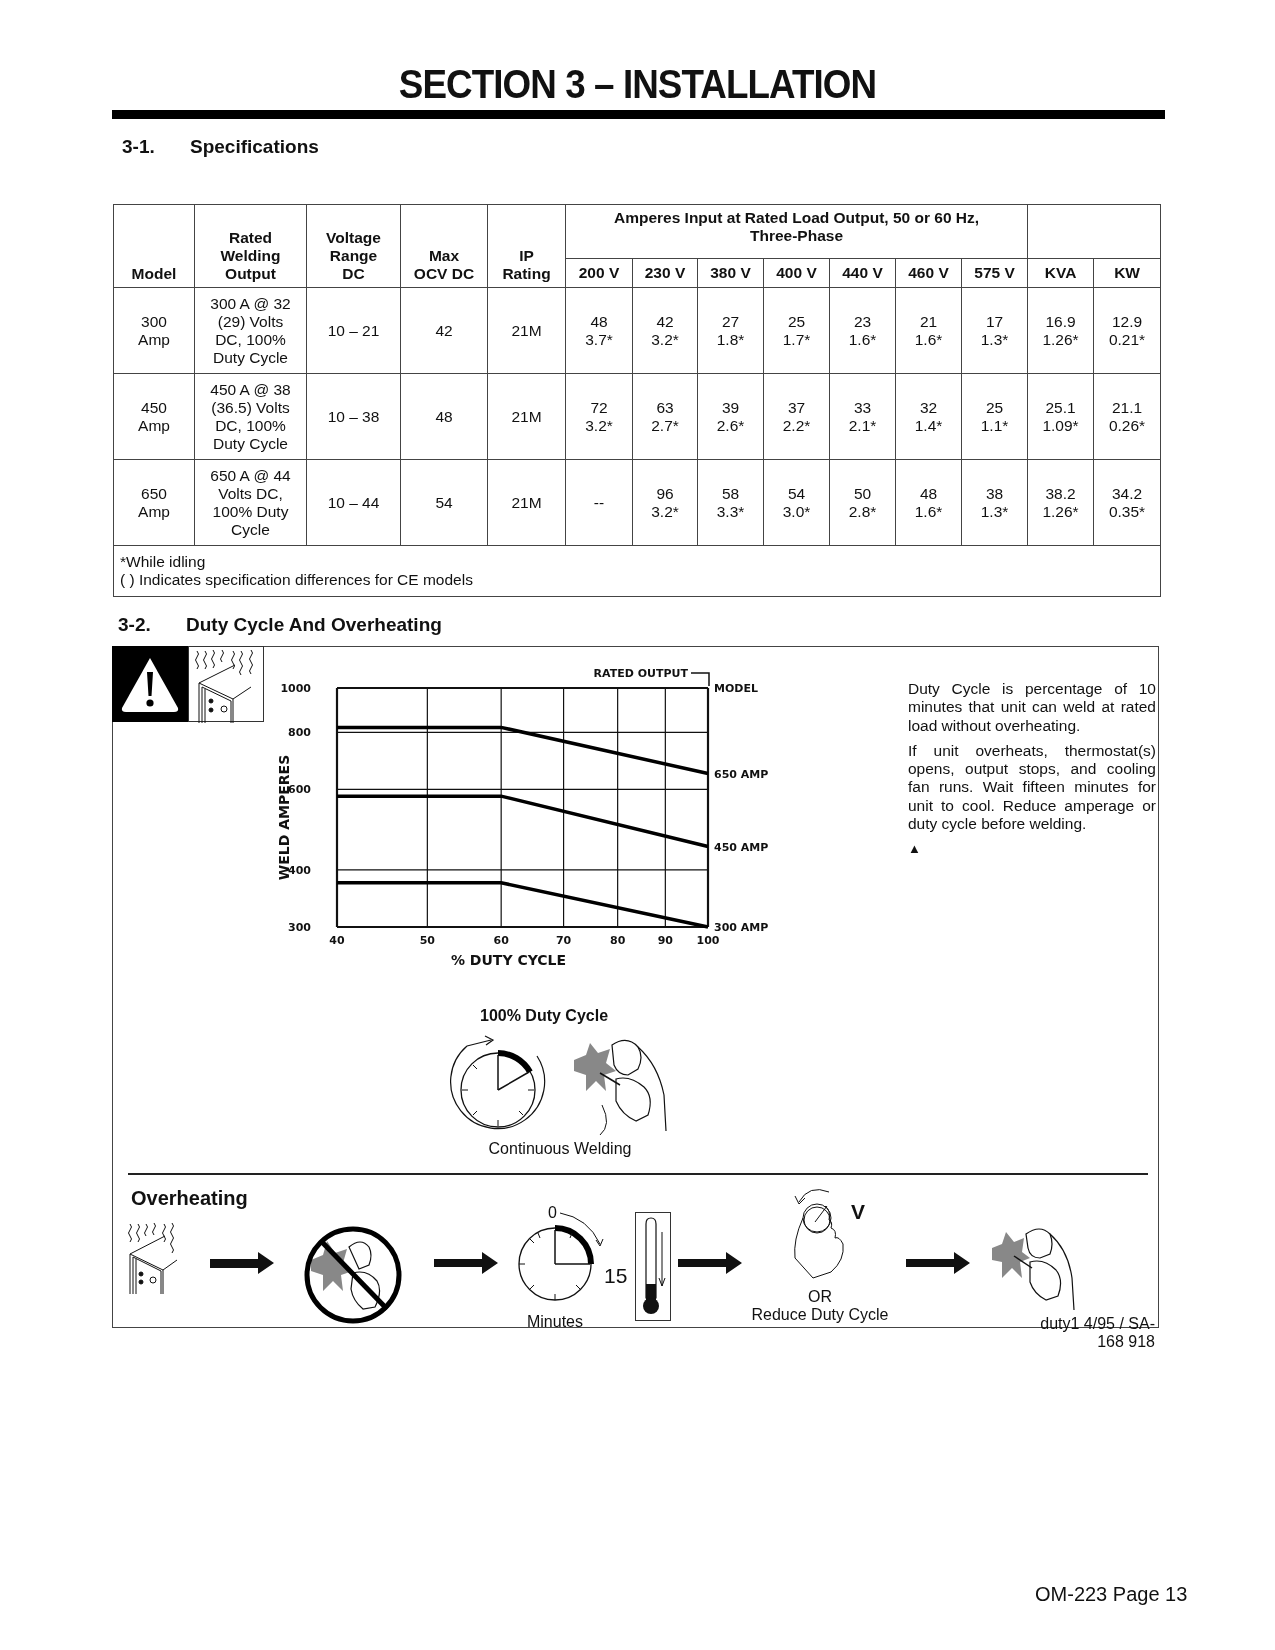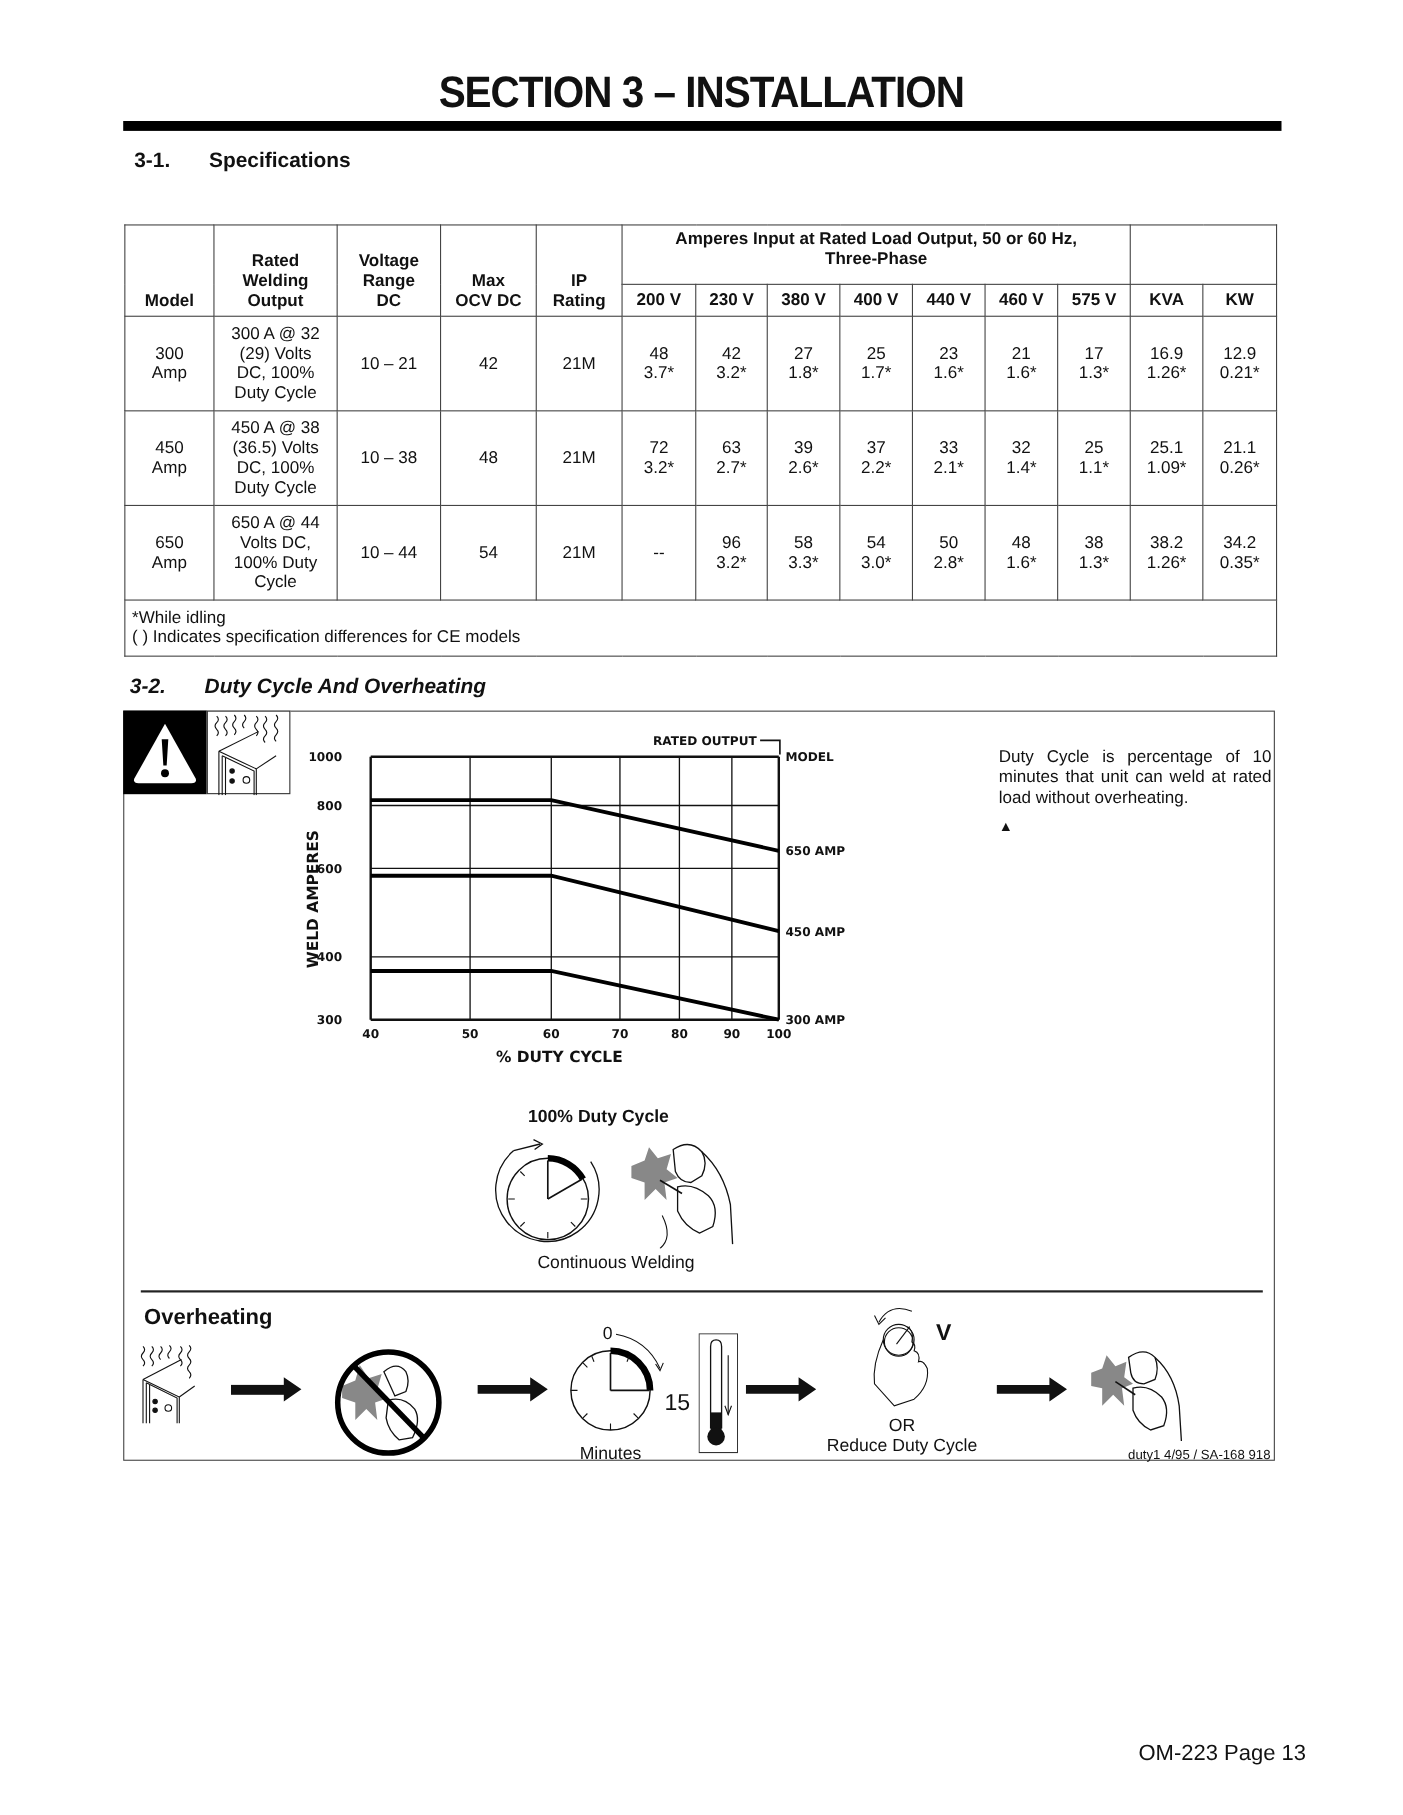--- a/index.html
+++ b/index.html
@@ -28,21 +28,21 @@
   .warn-block { left:112px; top:646px; width:76px; height:76px; background:#000; }
   .heat-block { left:188px; top:646px; width:76px; height:76px; border:1px solid #333; box-sizing:border-box; background:#fff; }
   .side-text { left:908px; top:660px; width:248px; font-size:15.5px; line-height:18.3px; text-align:justify;margin-top:20px; }
   .side-text p { margin:0 0 7px 0; }
   .side-text .warn { display:flex; font-weight:bold; }
   .side-text .warn .tri { width:30px; flex:none; font-size:13px; }
   .chart-svg { left:270px; top:655px; }
   .caption { font-size:16px; text-align:center; }
   .bold { font-weight:bold; }
   .divider { left:128px; top:1173px; width:1020px; height:1.5px; background:#222; }
-  .small { font-size:12px; }
+  .small { font-size:16px; }
   .page-num { left:1035px; top:1583px; font-size:20px; }
 </style>
 </head>
 <body>
 
 <div class="abs section-title">SECTION 3 – INSTALLATION</div>
 <div class="abs title-rule"></div>
 
 <div class="abs h2" style="left:122px; top:136px;">
   <span class="num">3-1.</span><span>Specifications</span>
@@ -261,21 +261,21 @@
   <tbody>
       <tr>
     <td colspan="14" class="foot">
       <div>*While idling</div>
       <div>( ) Indicates specification differences for CE models</div>
     </td>
   </tr>
 </tbody>
   </table>
 
-<div class="abs h2" style="left:118px; top:614px;font-style:italic;">
+<div class="abs h2" style="left:118px; top:614px;">
   <span class="num">3-2.</span><span>Duty Cycle And Overheating</span>
 </div>
 
 <div class="abs duty-box"></div>
 
 <div class="abs warn-block">
   <svg width="76" height="76" viewBox="0 0 76 76">
     <path d="M38 12 L66 62 Q67 66 62 66 L14 66 Q9 66 10 62 Z" fill="#fff"></path>
     <path d="M35 26 L41 26 L39.5 50 L36.5 50 Z" fill="#000"></path>
     <circle cx="38" cy="57" r="3.6" fill="#000"></circle>
@@ -336,20 +336,21 @@
     <text x="444" y="276" font-family="&quot;DejaVu Sans&quot;, sans-serif" font-weight="bold" font-size="11" fill="#111">300 AMP</text>
     <text x="444" y="37" font-family="&quot;DejaVu Sans&quot;, sans-serif" font-weight="bold" font-size="11" fill="#111">MODEL</text>
     <text x="418" y="22" text-anchor="end" font-family="&quot;DejaVu Sans&quot;, sans-serif" font-weight="bold" font-size="11" fill="#111">RATED OUTPUT</text>
     <path d="M421 18 L439 18 L439 31" fill="none" stroke="#111" stroke-width="1.5"></path>
     <text font-family="&quot;DejaVu Sans&quot;, sans-serif" font-weight="bold" font-size="14" fill="#111" x="238.5" y="310" text-anchor="middle">% DUTY CYCLE</text>
     <text font-family="&quot;DejaVu Sans&quot;, sans-serif" font-weight="bold" font-size="14" fill="#111" x="0" y="0" text-anchor="middle" transform="translate(19,162.5) rotate(-90)">WELD AMPERES</text>
   </svg>
 
 <div class="abs side-text">
   <p>Duty Cycle is percentage of 10 minutes that unit can weld at rated load without overheating.</p>
+  <p>If unit overheats, thermostat(s) opens, output stops, and cooling fan runs. Wait fifteen minutes for unit to cool. Reduce amperage or duty cycle before welding.</p>
   <div class="warn">
     <span class="tri">▲</span>
   </div>
 </div>
 
 <div class="abs caption bold" style="left:440px; top:1007px; width:220px; text-align:left; padding-left:40px;">100% Duty Cycle</div>
 <svg class="abs" style="left:445px; top:1030px;" width="110" height="110">
   <path d="M22 16 A47 47 0 1 0 92 26" fill="none" stroke="#111" stroke-width="1.2"></path>
   <path d="M22 16 L46 10" fill="none" stroke="#111" stroke-width="1.2"></path>
   <path d="M40 6 L48 10 L41 15" fill="none" stroke="#111" stroke-width="1.2"></path>

